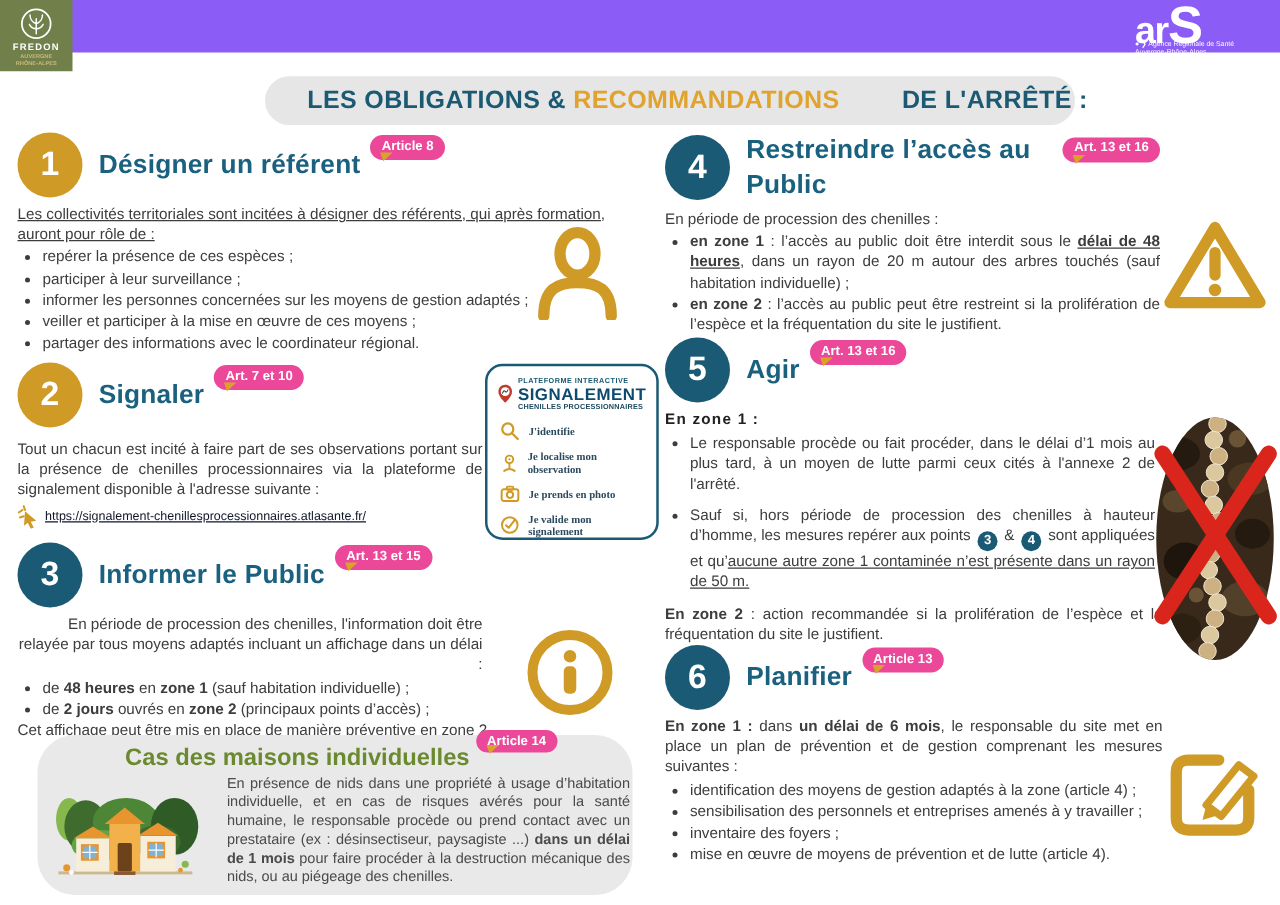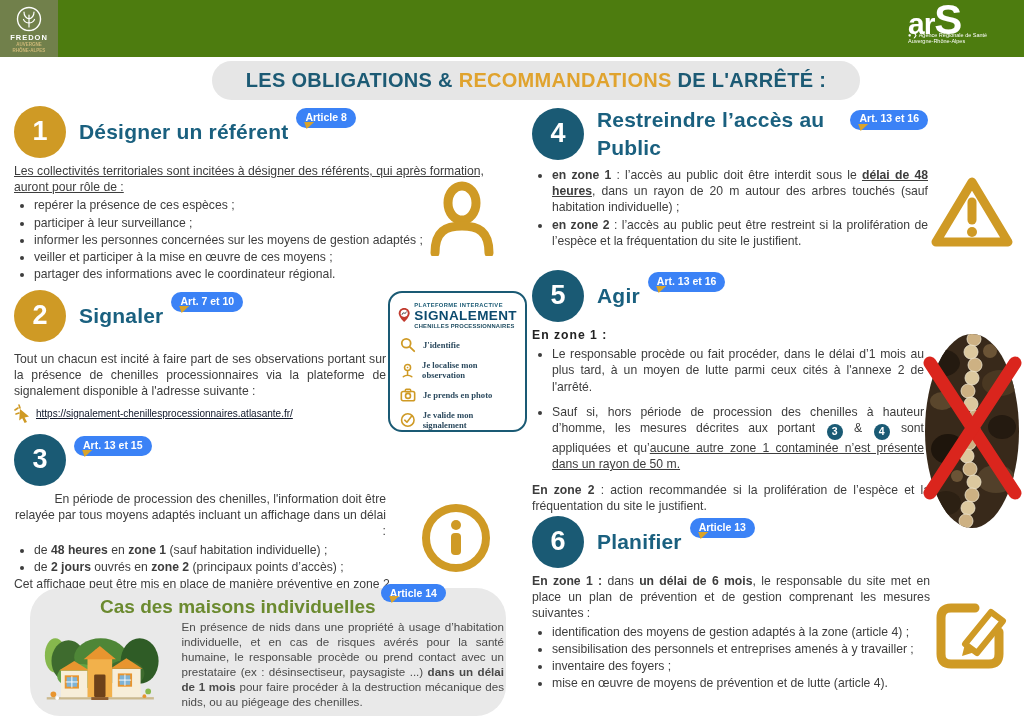--- a/index.html
+++ b/index.html
@@ -1,22 +1,22 @@
 <!DOCTYPE html>
 <html lang="fr"><head>
 <meta charset="utf-8">
 <style>
   * { margin:0; padding:0; box-sizing:border-box; }
   html,body { width:1024px; height:724px; overflow:hidden; background:#fff;
     font-family:"Liberation Sans", sans-serif; }
   .page { position:relative; width:1024px; height:724px; background:#fff; }
 
   
-  .header { position:absolute; left:0; top:0; width:1024px; height:57px;
-    background:#4d7c0f; display:flex; align-items:center; }
+  .header { position:absolute; left:0; top:0; width:1024px; height:42px;
+    background:#8b5cf6; display:flex; align-items:center; }
   .fredon-block { position:absolute; left:0; top:0; width:58px; height:57px;
     background:#71804b; display:flex; flex-direction:column; align-items:center;
     justify-content:center; padding-top:2px; }
   .fredon-name { color:#fff; font-size:7.5px; font-weight:bold; letter-spacing:1px; margin-top:1px; }
   .fredon-region { color:#cdb878; font-size:4.5px; font-weight:bold; text-align:center; line-height:1.2; }
   .header-title { width:100%; text-align:center; color:#fff; font-weight:bold;
     font-size:19px; letter-spacing:0.4px; padding-left:60px; padding-right:135px; }
   .ars-block { position:absolute; right:6px; top:2px; width:118px; height:55px;
     color:#fff; display:flex; flex-direction:column; align-items:flex-start; padding-left:8px; }
   .ars-word { line-height:0.85; font-weight:bold; }
@@ -24,31 +24,31 @@
   .ars-s { font-size:42px; }
   .ars-tag1 { font-size:5.5px; margin-top:-6px; white-space:nowrap; }
   .ars-tag2 { font-size:5.5px; white-space:nowrap; }
 
   
   .banner { position:absolute; left:212px; top:61px; width:648px; height:39px;
     background:#e6e6e6; border-radius:20px; display:flex; align-items:center;
     justify-content:center; font-size:20px; font-weight:bold; color:#1c5a74;
     letter-spacing:0.3px; }
   .banner .hl { color:#e0a32e; white-space:pre; }
-  .banner .t { white-space:pre; }
+  .banner .t { white-space:pre;margin-left:44px; }
 
   
   .sec { position:absolute; font-size:12.2px; color:#3d3d3d; line-height:1.33; }
   .sec-head { display:flex; align-items:center; gap:13px; margin-bottom:5px; }
   .num { width:52px; height:52px; border-radius:50%; color:#fff; font-size:27px;
     font-weight:bold; display:flex; align-items:center; justify-content:center; flex:0 0 52px; }
   .num.gold { background:#cf9a25; }
   .num.teal { background:#1a5a74; }
   .sec-title { font-size:21px; color:#1a607f; font-weight:bold; letter-spacing:0.2px; }
-  .badge { position:relative; top:-14px; background:#3b82f6; color:#fff; font-size:10.5px;
+  .badge { position:relative; top:-14px; background:#ec4899; color:#fff; font-size:10.5px;
     font-weight:bold; padding:2.5px 9px 3.5px; border-radius:10px; white-space:nowrap;
     margin-left:-5px; }
   .badge::after { content:""; position:absolute; left:6px; bottom:-6px; width:0; height:0;
     border:5px solid transparent; border-top:7px solid #d9a32a; transform:skewX(-20deg); }
   .para { text-align:justify; }
   .sec ul { margin:2px 0 0 7px; padding-left:13px; }
   .sec li { margin-bottom:1px; text-align:justify; }
   .b { font-weight:bold; }
   .u { text-decoration:underline; }
   .inline-num { display:inline-flex; width:16px; height:16px; border-radius:50%;
@@ -190,20 +190,21 @@
         <circle cx="9" cy="9" r="7.2" fill="none" stroke="#cf9a25" stroke-width="1.8"></circle>
         <path d="M5.5 9.2 L8 11.6 L13.5 4.5" fill="none" stroke="#cf9a25" stroke-width="1.8" stroke-linecap="round" stroke-linejoin="round"></path>
       </svg>
       <span class="sig-item-label">Je valide mon signalement</span>
     </div>
   </div>
 
   <div class="sec" style="left:14px; top:434px; width:400px;">
     <div class="sec-head">
       <div class="num teal">3</div>
+      <div class="sec-title">Informer le Public</div>
       <span class="badge">Art. 13 et 15</span>
     </div>
     <div class="para" style="width:372px; text-align:right;">En période de procession des chenilles, l'information doit être relayée par tous moyens adaptés incluant un affichage dans un délai :</div>
     <ul>
       <li><span>de </span><span class="b">48 heures</span><span> en </span><span class="b">zone 1</span><span> (sauf habitation individuelle) ;</span></li>
       <li><span>de </span><span class="b">2 jours</span><span> ouvrés en </span><span class="b">zone 2</span><span> (principaux points d’accès) ;</span></li>
     </ul>
     <div>Cet affichage peut être mis en place de manière préventive en zone 2.</div>
   </div>
   <svg class="icon-abs" style="left:421px; top:503px;" width="70" height="70" viewBox="0 0 70 70">
@@ -246,41 +247,42 @@
       <div class="maisons-text"><span>En présence de nids dans une propriété à usage d’habitation individuelle, et en cas de risques avérés pour la santé humaine, le responsable procède ou prend contact avec un prestataire (ex : désinsectiseur, paysagiste ...) </span><span class="b">dans un délai de 1 mois</span><span> pour faire procéder à la destruction mécanique des nids, ou au piégeage des chenilles.</span></div>
     </div>
   </div>
 
   <div class="sec" style="left:532px; top:106px; width:396px;">
     <div class="sec-head">
       <div class="num teal">4</div>
       <div class="sec-title">Restreindre l’accès au Public</div>
       <span class="badge">Art. 13 et 16</span>
     </div>
+    <div>En période de procession des chenilles :</div>
     <ul>
       <li><span class="b">en zone 1</span><span> : l’accès au public doit être interdit sous le </span><span class="b u">délai de 48 heures</span><span>, dans un rayon de 20 m autour des arbres touchés (sauf habitation individuelle) ;</span></li>
       <li><span class="b">en zone 2</span><span> : l’accès au public peut être restreint si la prolifération de l’espèce et la fréquentation du site le justifient.</span></li>
     </ul>
   </div>
   <svg class="icon-abs" style="left:928px; top:174px;" width="88" height="80" viewBox="0 0 88 80">
     <path d="M44 8 L80 68 L8 68 Z" fill="none" stroke="#cf9a25" stroke-width="9" stroke-linejoin="round"></path>
     <path d="M44 28 L44 46" stroke="#cf9a25" stroke-width="9" stroke-linecap="round"></path>
     <circle cx="44" cy="58" r="5" fill="#cf9a25"></circle>
   </svg>
 
   <div class="sec sec5" style="left:532px; top:270px; width:398px;">
     <div class="sec-head">
       <div class="num teal">5</div>
       <div class="sec-title">Agir</div>
       <span class="badge">Art. 13 et 16</span>
     </div>
     <div class="zone-label">En zone 1 :</div>
     <ul style="width:385px;">
       <li><span>Le responsable procède ou fait procéder, dans le délai d’1 mois au plus tard, à un moyen de lutte parmi ceux cités à l'annexe 2 de l'arrêté.</span></li>
-      <li><span>Sauf si, hors période de procession des chenilles à hauteur d’homme, les mesures décrites aux portant </span><span class="inline-num">3</span><span> &amp; </span><span class="inline-num">4</span><span>  sont appliquées et qu’</span><span class="u">aucune autre zone 1 contaminée n’est présente dans un rayon de 50 m.</span></li>
+      <li><span>Sauf si, hors période de procession des chenilles à hauteur d’homme, les mesures repérer aux points </span><span class="inline-num">3</span><span> &amp; </span><span class="inline-num">4</span><span>  sont appliquées et qu’</span><span class="u">aucune autre zone 1 contaminée n’est présente dans un rayon de 50 m.</span></li>
     </ul>
     <div class="para" style="margin-top:2px;"><span class="b">En zone 2</span><span> : action recommandée si la prolifération de l’espèce et la fréquentation du site le justifient.</span></div>
   </div>
 
   <svg class="photo" viewBox="0 0 100 200">
     <defs>
         <clipPath id="ov">
           <ellipse cx="50" cy="100" rx="47" ry="97"></ellipse>
         </clipPath>
       </defs>

